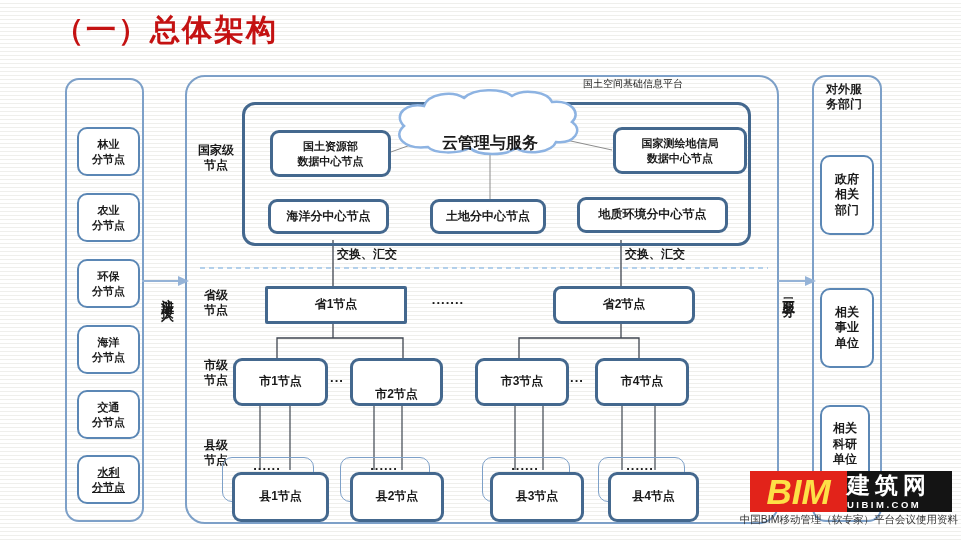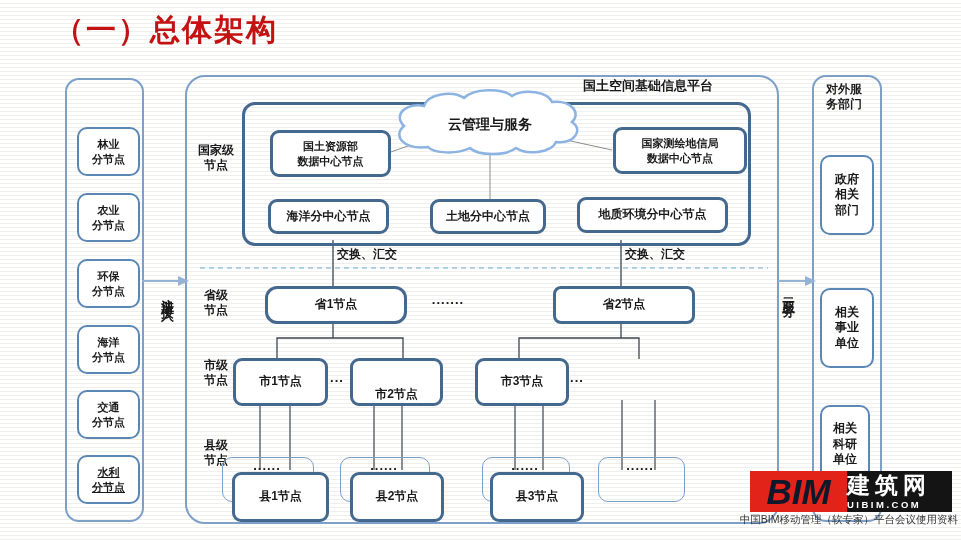--- a/index.html
+++ b/index.html
@@ -29,25 +29,25 @@
     border:3px solid var(--border_dark);border-radius:13px;background:transparent;z-index:2;
   }
   .lbl{
     font-size:12px;font-weight:600;line-height:1.25;text-align:center;z-index:2;
   }
   .vtext{
     writing-mode:vertical-rl;text-orientation:upright;font-size:13px;font-weight:600;
     letter-spacing:3px;z-index:2;
   }
   .dots{font-size:13px;font-weight:700;letter-spacing:1px;text-align:center;z-index:2;}
-  .cloud-label{font-size:14px;font-weight:600;z-index:4;text-align:center;}
-  .header-lbl{font-size:13px;font-weight:700;z-index:2;}
+  .cloud-label{font-size:16px;font-weight:600;z-index:4;text-align:center;margin-top:17px;}
+  .header-lbl{font-size:10px;font-weight:400;z-index:2;}
   .logo{display:flex;z-index:5;}
   .logo .red{
-    width:97px;height:41px;background:var(--logo_red);color:#0f172a;display:flex;
+    width:97px;height:41px;background:var(--logo_red);color:#fde047;display:flex;
     align-items:center;justify-content:center;font-size:35px;font-weight:800;font-style:italic;
   }
   .logo .black{
     width:105px;height:41px;background:var(--logo_black);color:#fff;display:flex;
     flex-direction:column;align-items:flex-start;justify-content:center;
   }
   .logo .name{font-size:23px;font-weight:700;letter-spacing:5px;line-height:1;}
   .logo .domain{font-size:9.5px;letter-spacing:2.5px;margin-top:2px;font-weight:600;}
   .watermark{
     left:688px;top:513px;width:270px;font-size:10.5px;color:var(--watermark_color);
@@ -130,40 +130,43 @@
     <span>地质环境分中心节点</span>
   </div>
 
   <div class="abs lbl" style="left:337px;top:247px;">交换、汇交</div>
   <div class="abs lbl" style="left:625px;top:247px;">交换、汇交</div>
 
   <div class="abs lbl" style="left:193px;top:288px;width:46px;">
     <span>省级</span><br>
     <span>节点</span>
   </div>
-  <div class="abs node dark" style="left:265px;top:286px;width:136px;height:32px;border-radius:12px;">
+  <div class="abs node dark" style="left:265px;top:286px;width:136px;height:32px;border-radius:2px;">
     <span>省1节点</span>
   </div>
   <div class="abs node dark" style="left:553px;top:286px;width:136px;height:32px;border-radius:8px;">
     <span>省2节点</span>
   </div>
   <div class="abs dots" style="left:418px;top:292px;width:60px;">.......</div>
 
   <div class="abs lbl" style="left:193px;top:358px;width:46px;">
     <span>市级</span><br>
     <span>节点</span>
   </div>
   <div class="abs node dark" style="left:233px;top:358px;width:89px;height:42px;">
     <span>市1节点</span>
   </div>
   <div class="abs node dark" style="left:350px;top:358px;width:87px;height:42px;justify-content:flex-end;">
     <span>市2节点</span>
   </div>
   <div class="abs node dark" style="left:475px;top:358px;width:88px;height:42px;">
     <span>市3节点</span>
+  </div>
+  <div class="abs node dark" style="left:595px;top:358px;width:88px;height:42px;">
+    <span>市4节点</span>
   </div>
   <div class="abs dots" style="left:322px;top:370px;width:30px;">...</div>
   <div class="abs dots" style="left:562px;top:370px;width:30px;">...</div>
 
   <div class="abs lbl" style="left:193px;top:438px;width:46px;">
     <span>县级</span><br>
     <span>节点</span>
   </div>
 
   <div class="abs node back" style="left:222px;top:457px;width:90px;height:43px;"></div>
@@ -179,20 +182,23 @@
   </div>
 
   <div class="abs node back" style="left:482px;top:457px;width:86px;height:43px;"></div>
   <div class="abs dots" style="left:500px;top:458px;width:50px;">......</div>
   <div class="abs node dark" style="left:490px;top:472px;width:88px;height:44px;">
     <span>县3节点</span>
   </div>
 
   <div class="abs node back" style="left:598px;top:457px;width:85px;height:43px;"></div>
   <div class="abs dots" style="left:615px;top:458px;width:50px;">......</div>
+  <div class="abs node dark" style="left:608px;top:472px;width:85px;height:44px;">
+    <span>县4节点</span>
+  </div>
 
   <div class="abs outline" style="left:812px;top:75px;width:66px;height:443px;"></div>
   <div class="abs lbl" style="left:815px;top:82px;width:58px;">
     <span>对外服</span><br>
     <span>务部门</span>
   </div>
   <div class="abs node" style="left:820px;top:155px;width:50px;height:76px;font-size:12px;">
     <span>政府</span>
     <span>相关</span>
     <span>部门</span>

